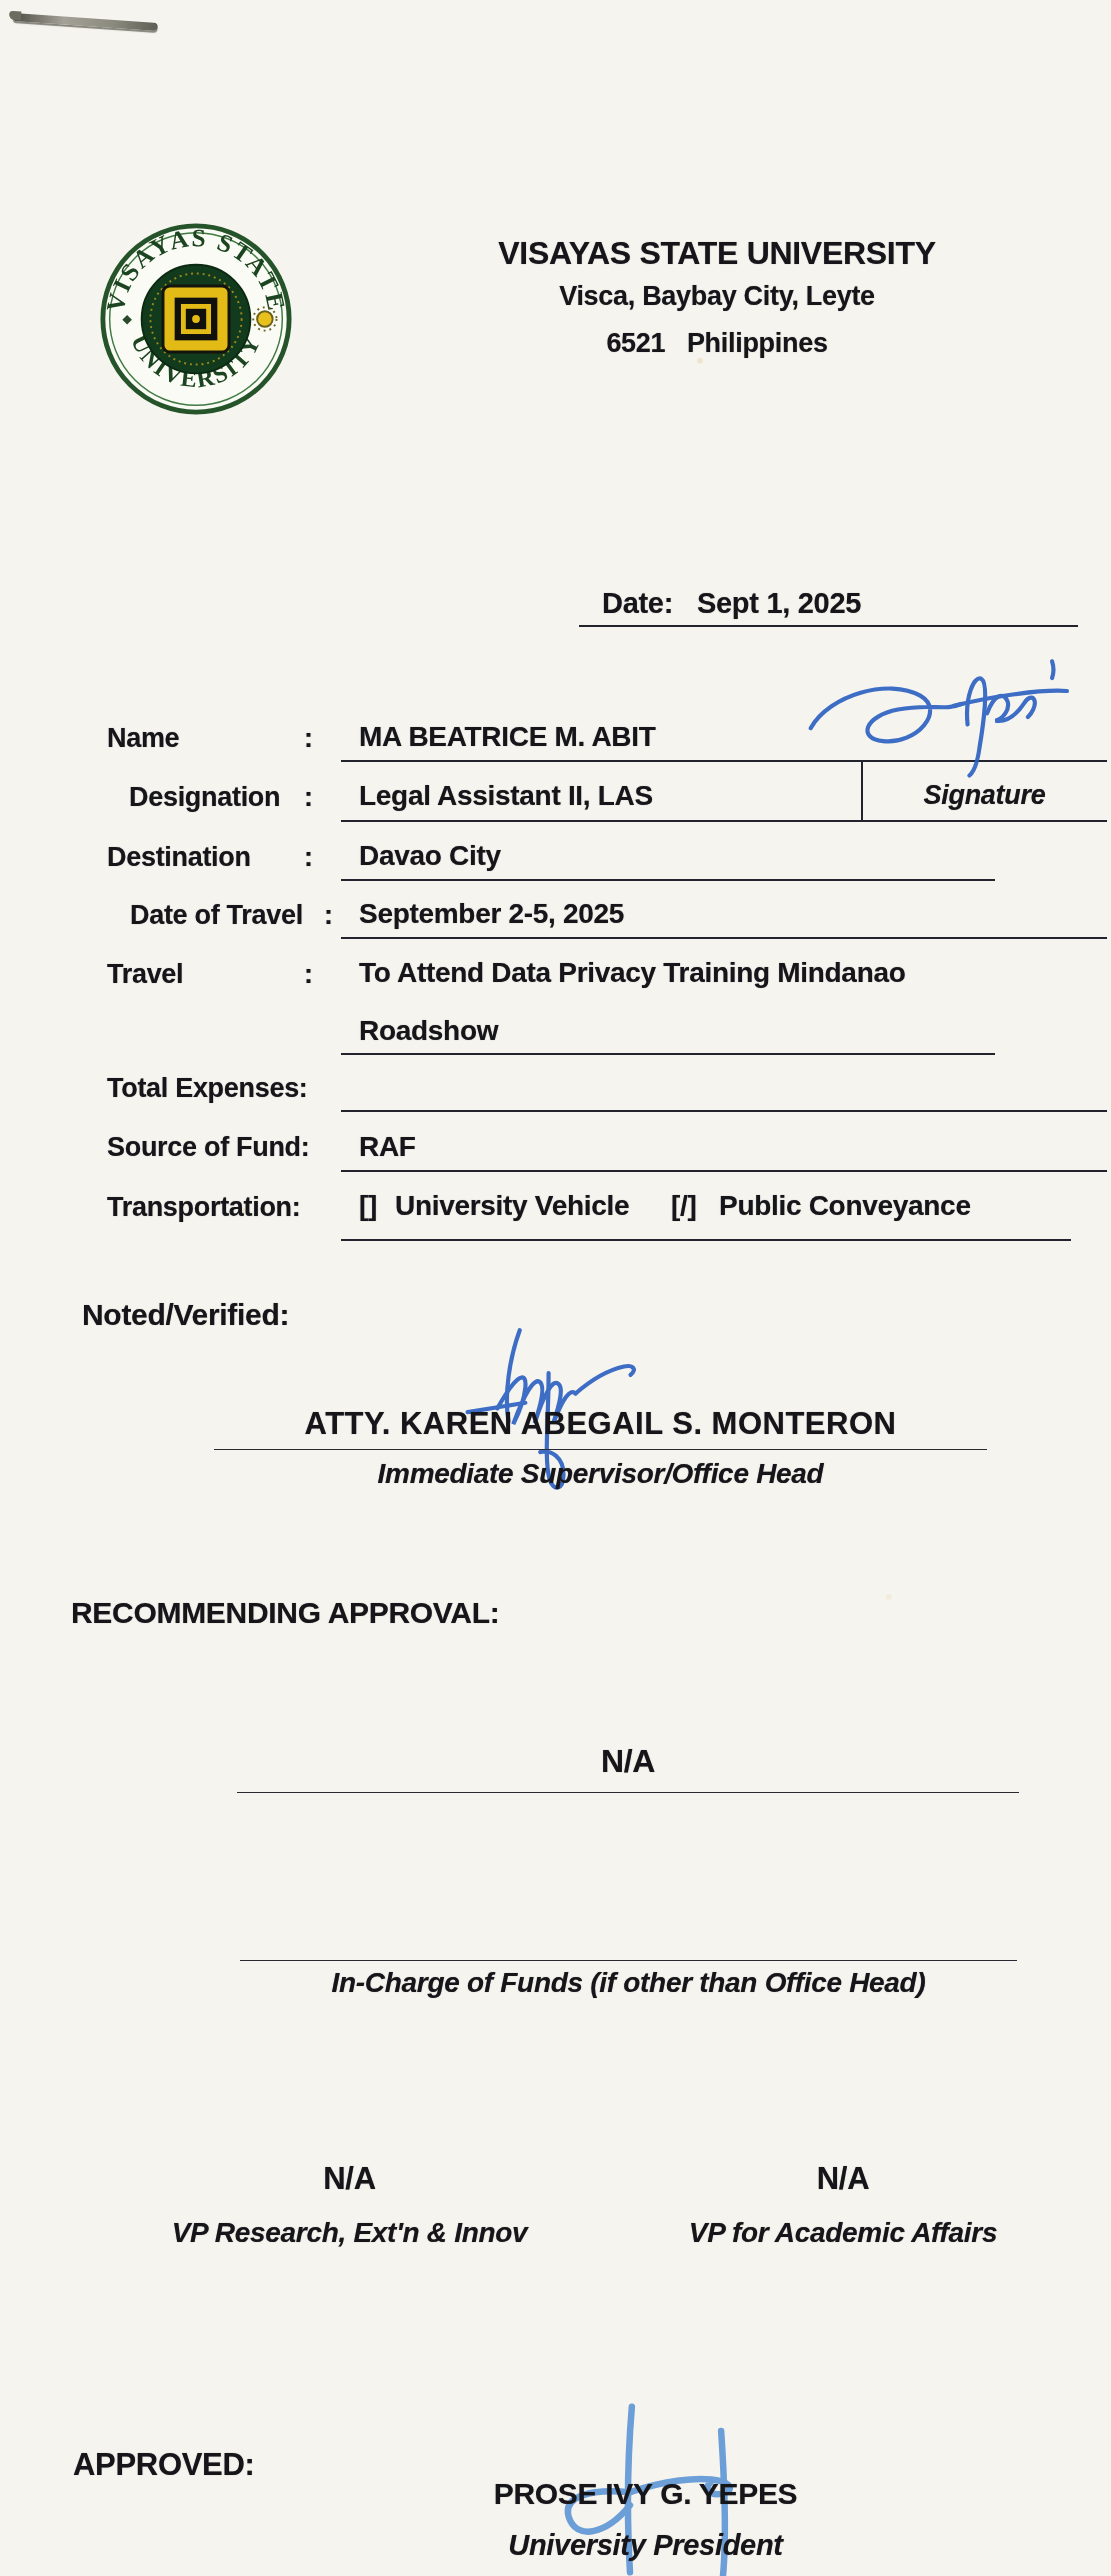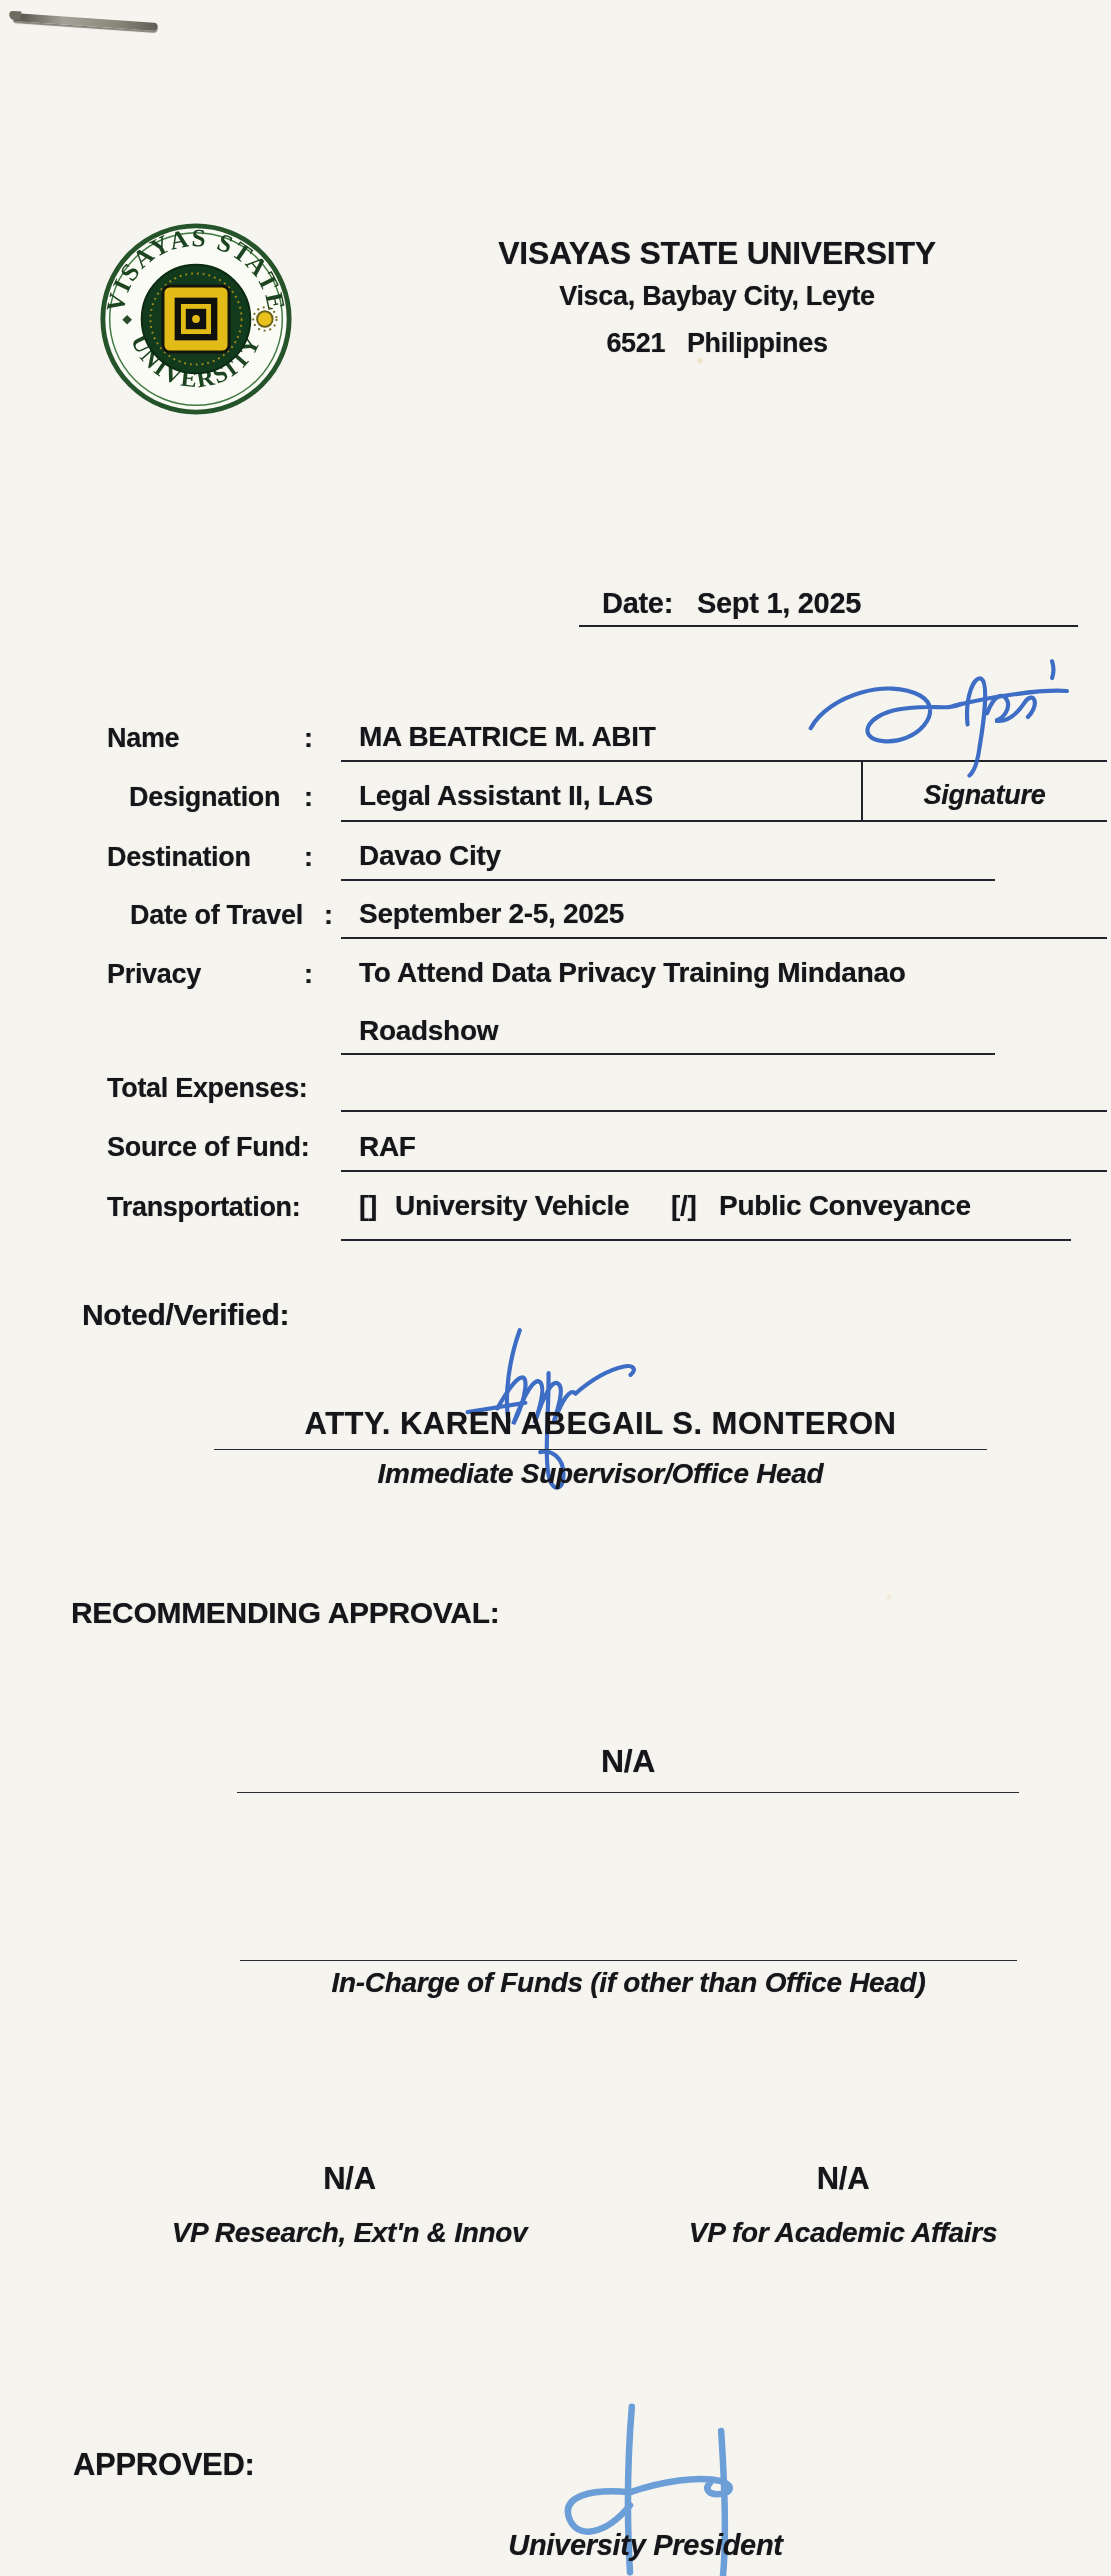--- a/index.html
+++ b/index.html
@@ -100,21 +100,21 @@
   <div class="t" style="left:107px;top:842px;font-size:27px;">Destination</div>
   <div class="t" style="left:304px;top:842px;font-size:27px;">:</div>
   <div class="t" style="left:359px;top:840px;font-size:28px;">Davao City</div>
   <div class="ul" style="left:341px;top:847px;width:654px;height:32px;"></div>
 
   <div class="t" style="left:107px;top:900px;font-size:27px;margin-left:23px;">Date of Travel</div>
   <div class="t" style="left:324px;top:900px;font-size:27px;">:</div>
   <div class="t" style="left:359px;top:898px;font-size:28px;">September 2-5, 2025</div>
   <div class="ul" style="left:341px;top:905px;width:766px;height:32px;"></div>
 
-  <div class="t" style="left:107px;top:959px;font-size:27px;">Privacy</div>
+  <div class="t" style="left:107px;top:959px;font-size:27px;">Travel</div>
   <div class="t" style="left:304px;top:959px;font-size:27px;">:</div>
   <div class="t" style="left:359px;top:957px;font-size:28px;">To Attend Data Privacy Training Mindanao</div>
   <div class="t" style="left:359px;top:1015px;font-size:28px;">Roadshow</div>
   <div class="ul" style="left:341px;top:1021px;width:654px;height:32px;"></div>
 
   <div class="t" style="left:107px;top:1073px;font-size:27px;">Total Expenses:</div>
   <div class="t" style="left:359px;top:1071px;font-size:28px;"></div>
   <div class="ul" style="left:341px;top:1078px;width:766px;height:32px;"></div>
 
   <div class="t" style="left:107px;top:1132px;font-size:27px;">Source of Fund:</div>
@@ -162,16 +162,17 @@
 
   <svg class="sig" style="left:522px;top:2403px;" width="242" height="173" viewBox="0 0 260 186">
     <g fill="none" stroke="#4a8ad2" stroke-width="7" stroke-linecap="round" opacity=".8">
       <path d="M 118,4 C 114,52 112,112 116,182"></path>
       <path d="M 116,110 C 90,142 58,148 50,122 C 44,100 74,92 116,96"></path>
       <path d="M 116,96 C 150,84 190,78 214,84 C 228,88 226,98 210,98 C 200,98 196,92 202,86"></path>
       <path d="M 214,30 C 218,90 220,142 216,186"></path>
     </g>
   </svg>
 
+  <div class="t ctr" style="left:410px;top:2477px;width:471px;font-size:30px;">PROSE IVY G. YEPES</div>
   <div class="t it ctr" style="left:410px;top:2529px;width:471px;font-size:29px;">University President</div>
 
 </div>
 
 
 </body></html>

